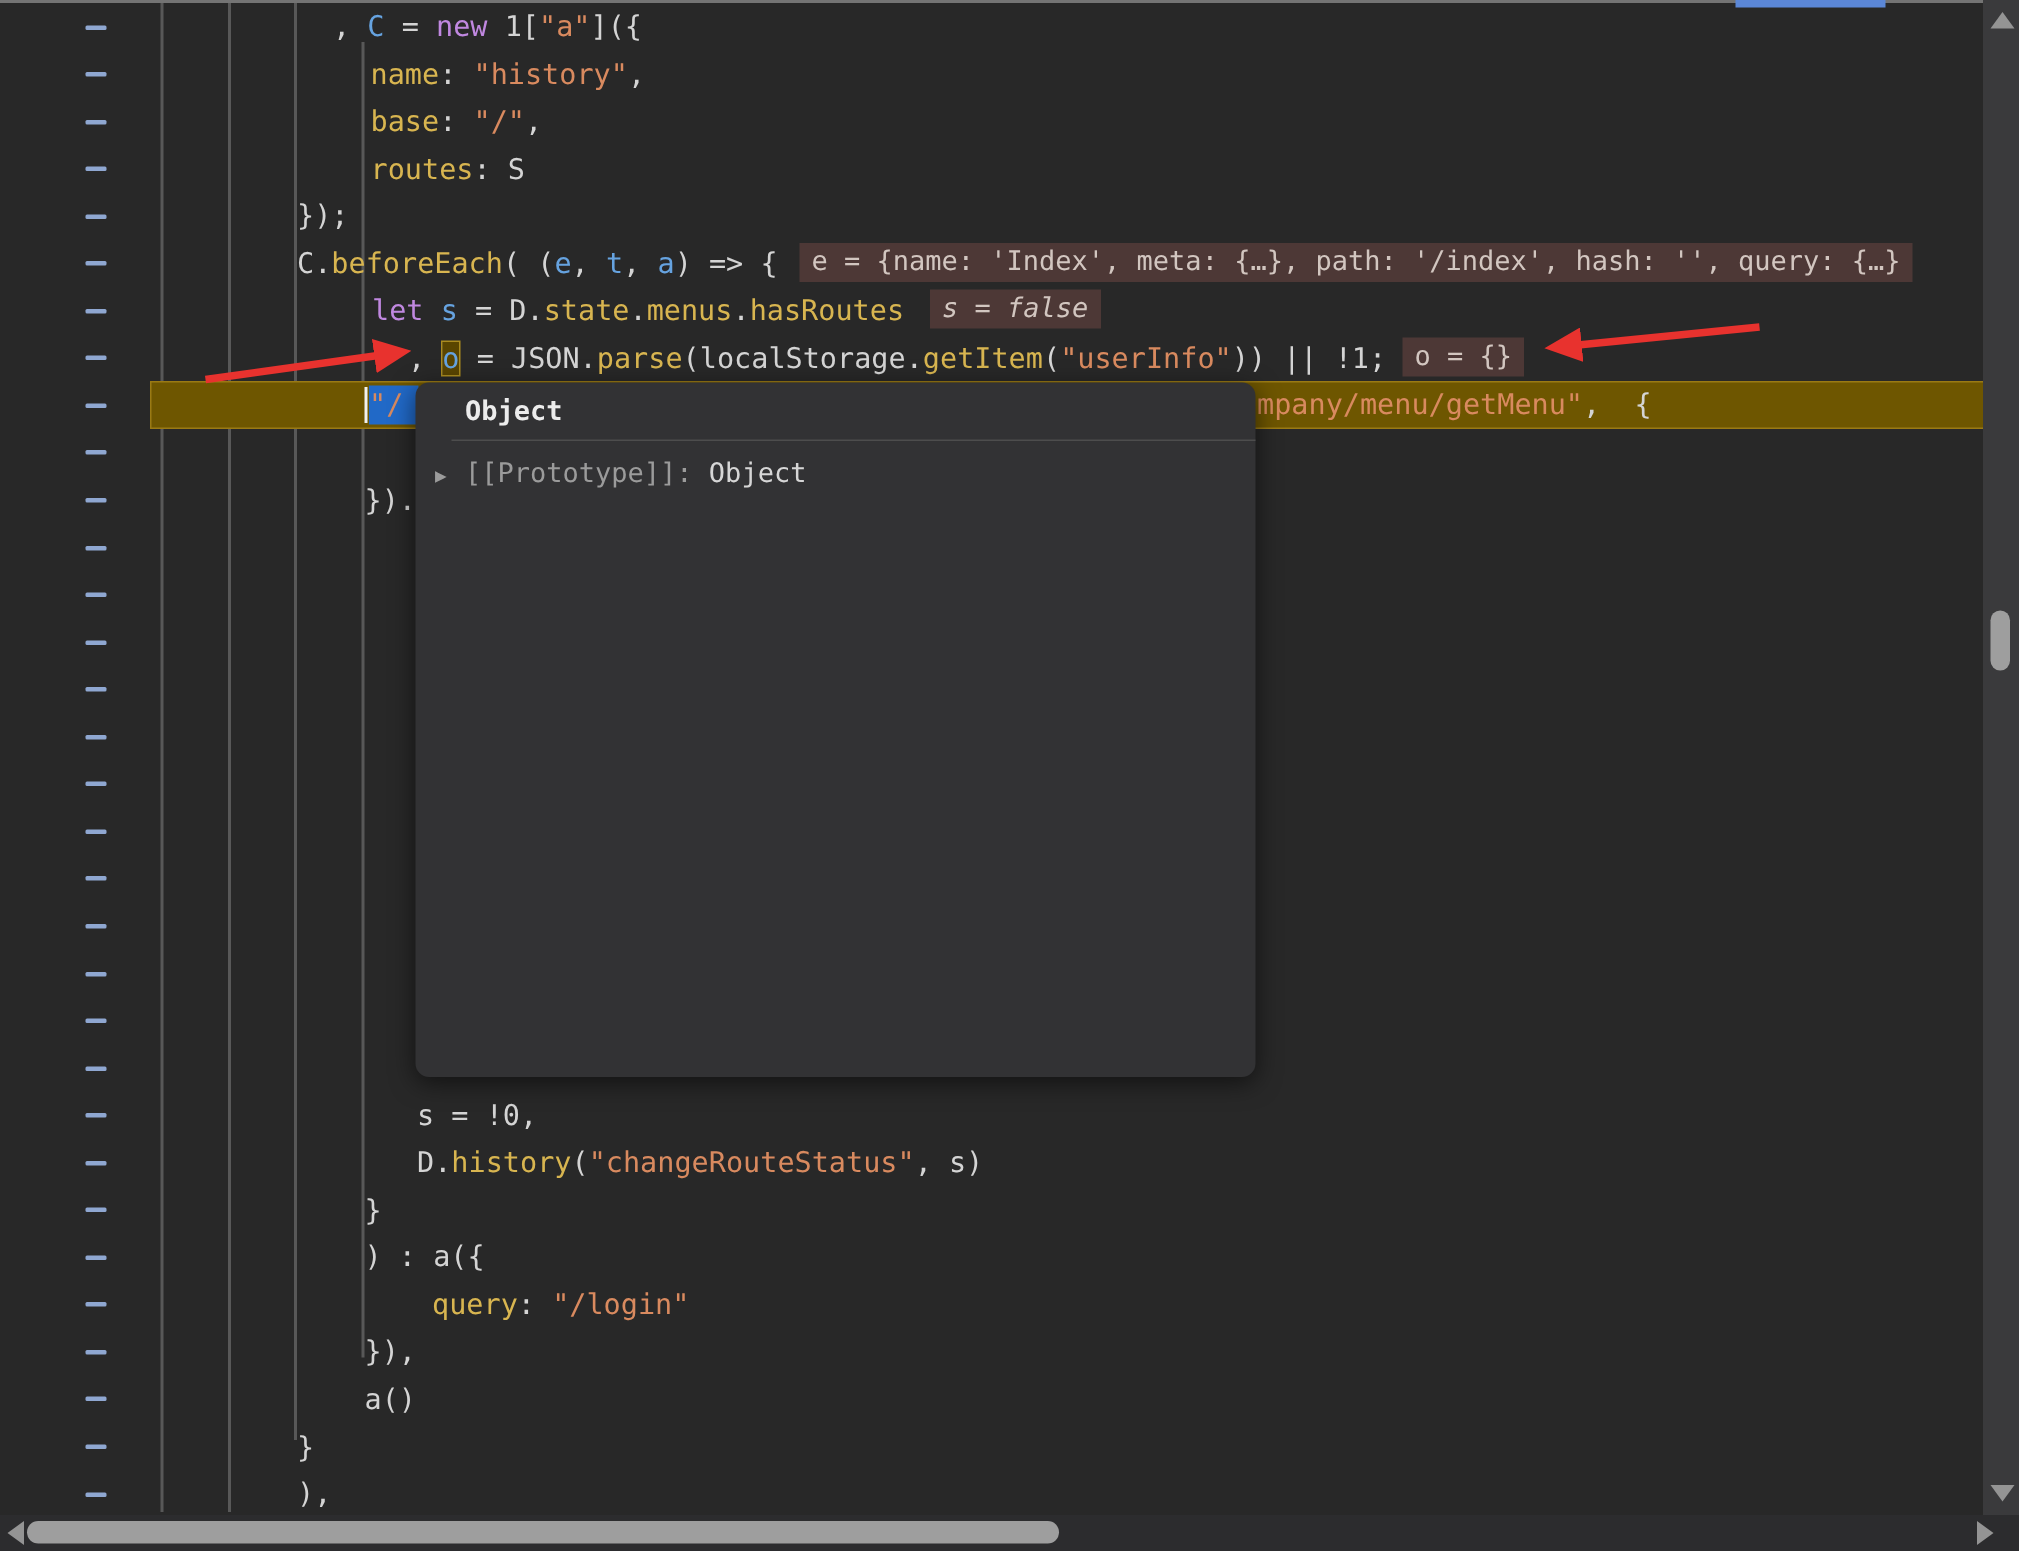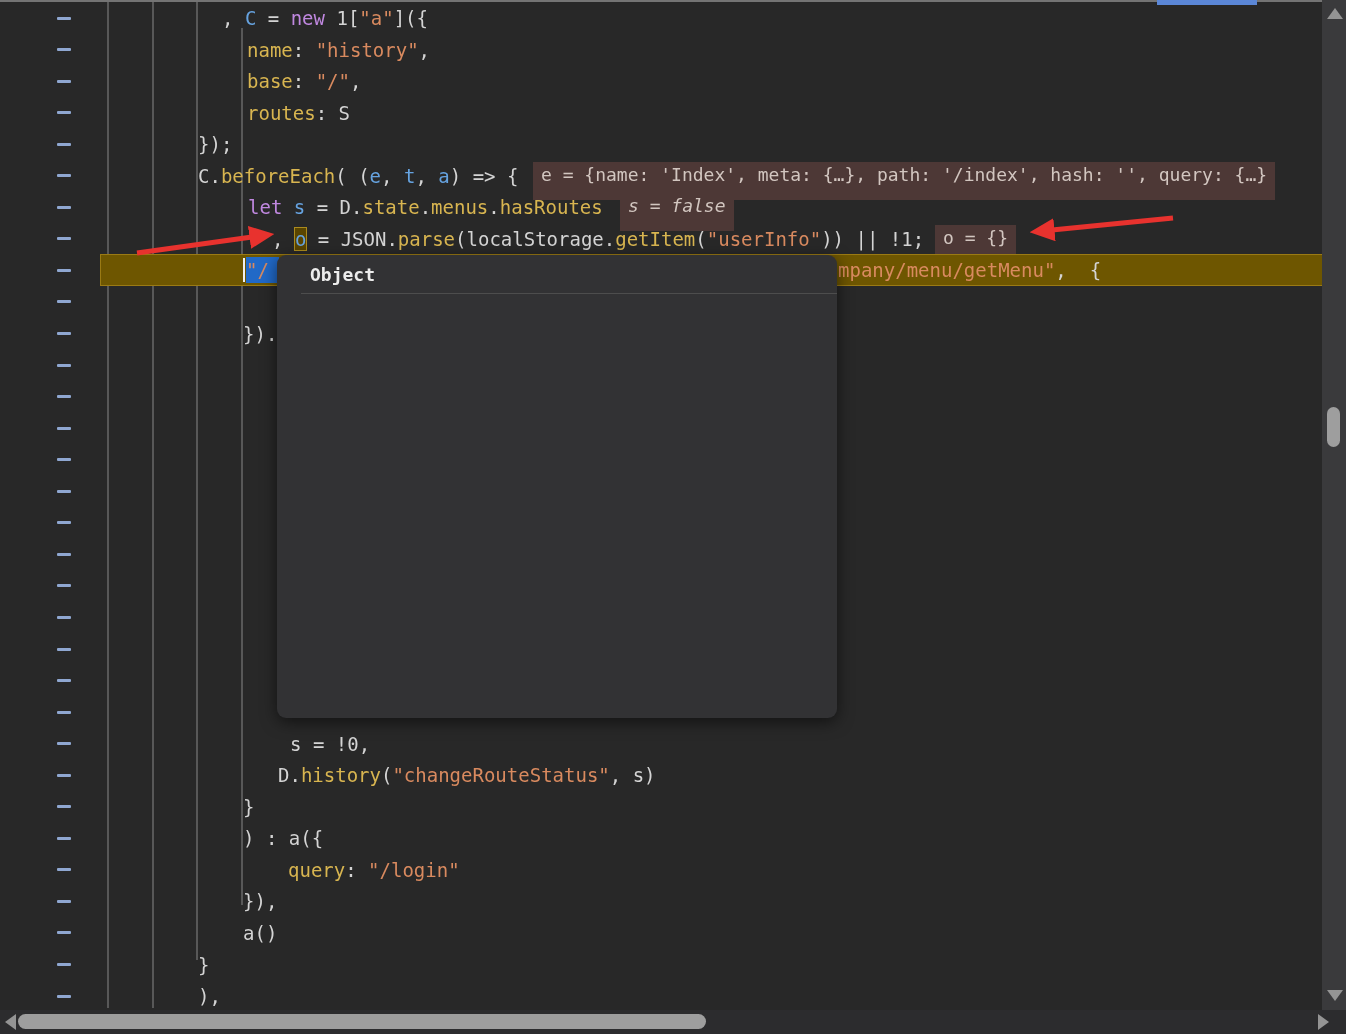--- a/index.html
+++ b/index.html
@@ -6,21 +6,21 @@
   .screen{position:relative;width:1346px;height:1034px;overflow:hidden;
     background:var(--bg);font-family:"DejaVu Sans Mono","Liberation Mono",monospace;}
   .top-border{position:absolute;left:0;top:0;width:100%;height:2px;background:var(--top_border);opacity:.75;z-index:4;}
   .top-accent{position:absolute;top:0;height:5px;background:var(--top_accent);z-index:5;}
   .guide{position:absolute;width:2px;background:var(--guide);z-index:1;}
   .dash{position:absolute;height:3px;border-radius:1px;background:var(--dash);z-index:2;}
   .code-line{position:absolute;height:32px;line-height:32px;font-size:19px;white-space:pre;z-index:2;}
   .seg-d{color:var(--code_default);} .seg-k{color:var(--keyword);} .seg-v{color:var(--variable);}
   .seg-p{color:var(--property);} .seg-s{color:var(--string);}
   .seg-box{outline:1px solid var(--var_box_border);background:var(--var_box_bg);}
-  .badge{position:absolute;font-size:18px;line-height:26px;height:38px;padding:0 8px;
+  .badge{position:absolute;font-size:18px;line-height:26px;height:26px;padding:0 8px;
     background:var(--badge_bg);color:var(--badge_text);white-space:pre;overflow:hidden;z-index:2;}
   .hl-bar{position:absolute;left:100px;width:1221px;height:30px;background:var(--exec_line_bg);
     border:1px solid var(--exec_line_border);z-index:3;}
   .hl-caret{position:absolute;left:142px;top:3px;width:2px;height:24px;background:#f0f0f0;}
   .hl-sel{position:absolute;left:145px;top:2px;width:33px;height:26px;background:var(--selection);
     font-size:19px;line-height:26px;color:var(--string);overflow:hidden;white-space:pre;}
   .hl-right{position:absolute;top:0;height:30px;line-height:30px;font-size:19px;white-space:pre;}
   .popup{position:absolute;background:var(--popup_bg);border-radius:9px;z-index:10;
     box-shadow:0 4px 16px rgba(0,0,0,.55);}
   .popup-title{position:absolute;left:33px;top:9px;font-size:18px;font-weight:bold;color:var(--popup_title);}
@@ -89,21 +89,21 @@
   <div id="code">
       <div class="code-line" style="top: 2px; left: 222px;"><span class="seg-d">, </span><span class="seg-v">C</span><span class="seg-d"> = </span><span class="seg-k">new</span><span class="seg-d"> 1[</span><span class="seg-s">"a"</span><span class="seg-d">]({</span></div>
       <div class="code-line" style="top: 34px; left: 247px;"><span class="seg-p">name</span><span class="seg-d">: </span><span class="seg-s">"history"</span><span class="seg-d">,</span></div>
       <div class="code-line" style="top: 65px; left: 247px;"><span class="seg-p">base</span><span class="seg-d">: </span><span class="seg-s">"/"</span><span class="seg-d">,</span></div>
       <div class="code-line" style="top: 97px; left: 247px;"><span class="seg-p">routes</span><span class="seg-d">: </span><span class="seg-d">S</span></div>
       <div class="code-line" style="top: 128px; left: 198px;"><span class="seg-d">});</span></div>
       <div class="code-line" style="top: 160px; left: 198px;"><span class="seg-d">C.</span><span class="seg-p">beforeEach</span><span class="seg-d">( (</span><span class="seg-v">e</span><span class="seg-d">, </span><span class="seg-v">t</span><span class="seg-d">, </span><span class="seg-v">a</span><span class="seg-d">) =&gt; {</span></div>
       <div class="code-line" style="top: 191px; left: 248px;"><span class="seg-k">let</span><span class="seg-d"> </span><span class="seg-v">s</span><span class="seg-d"> = D.</span><span class="seg-p">state</span><span class="seg-d">.</span><span class="seg-p">menus</span><span class="seg-d">.</span><span class="seg-p">hasRoutes</span></div>
       <div class="code-line" style="top: 223px; left: 272px;"><span class="seg-d">, </span><span class="seg-v seg-box">o</span><span class="seg-d"> = JSON.</span><span class="seg-p">parse</span><span class="seg-d">(localStorage.</span><span class="seg-p">getItem</span><span class="seg-d">(</span><span class="seg-s">"userInfo"</span><span class="seg-d">)) || !1;</span></div>
       <div class="code-line" style="top: 318px; left: 243px;"><span class="seg-d">}).</span></div>
-      <div class="code-line" style="top: 728px; left: 278px; margin-left: 12px;"><span class="seg-d">s = !0,</span></div>
+      <div class="code-line" style="top: 728px; left: 278px;"><span class="seg-d">s = !0,</span></div>
       <div class="code-line" style="top: 759px; left: 278px;"><span class="seg-d">D.</span><span class="seg-p">history</span><span class="seg-d">(</span><span class="seg-s">"changeRouteStatus"</span><span class="seg-d">, s)</span></div>
       <div class="code-line" style="top: 791px; left: 243px;"><span class="seg-d">}</span></div>
       <div class="code-line" style="top: 822px; left: 243px;"><span class="seg-d">) : a({</span></div>
       <div class="code-line" style="top: 854px; left: 288px;"><span class="seg-p">query</span><span class="seg-d">: </span><span class="seg-s">"/login"</span></div>
       <div class="code-line" style="top: 885px; left: 243px;"><span class="seg-d">}),</span></div>
       <div class="code-line" style="top: 917px; left: 243px;"><span class="seg-d">a()</span></div>
       <div class="code-line" style="top: 949px; left: 198px;"><span class="seg-d">}</span></div>
       <div class="code-line" style="top: 980px; left: 198px;"><span class="seg-d">),</span></div>
     </div>
   <div id="badges">
@@ -114,20 +114,21 @@
 
   <div class="hl-bar" id="hl-bar" style="top: 254px;">
     <div class="hl-caret"></div>
     <div class="hl-sel">"/</div>
     <div class="hl-right" id="hl-right" style="left: 737px;"><span class="seg-s">mpany/menu/getMenu"</span><span class="seg-d">,  {</span></div>
   </div>
 
   <div class="popup" id="popup" style="left: 277px; top: 255px; width: 560px; height: 463px;">
     <div class="popup-title">Object</div>
     <div class="popup-divider"></div>
+    <div class="popup-row"><span class="tri">▶</span><span class="proto">[[Prototype]]</span><span class="proto">: </span><span class="protoval">Object</span></div>
   </div>
 
   <svg id="anno">
     <defs>
       <marker id="ah" markerWidth="5" markerHeight="4.6" refX="0.5" refY="2.3" orient="auto" markerUnits="strokeWidth">
         <path d="M0,0 L5,2.3 L0,4.6 Z" id="ah-path" fill="#e8322e"></path>
       </marker>
     </defs>
   <line x1="137" y1="253" x2="252" y2="237" stroke="#e8322e" stroke-width="5" marker-end="url(#ah)"></line>
       <line x1="1173" y1="218" x2="1052" y2="230" stroke="#e8322e" stroke-width="5" marker-end="url(#ah)"></line>

